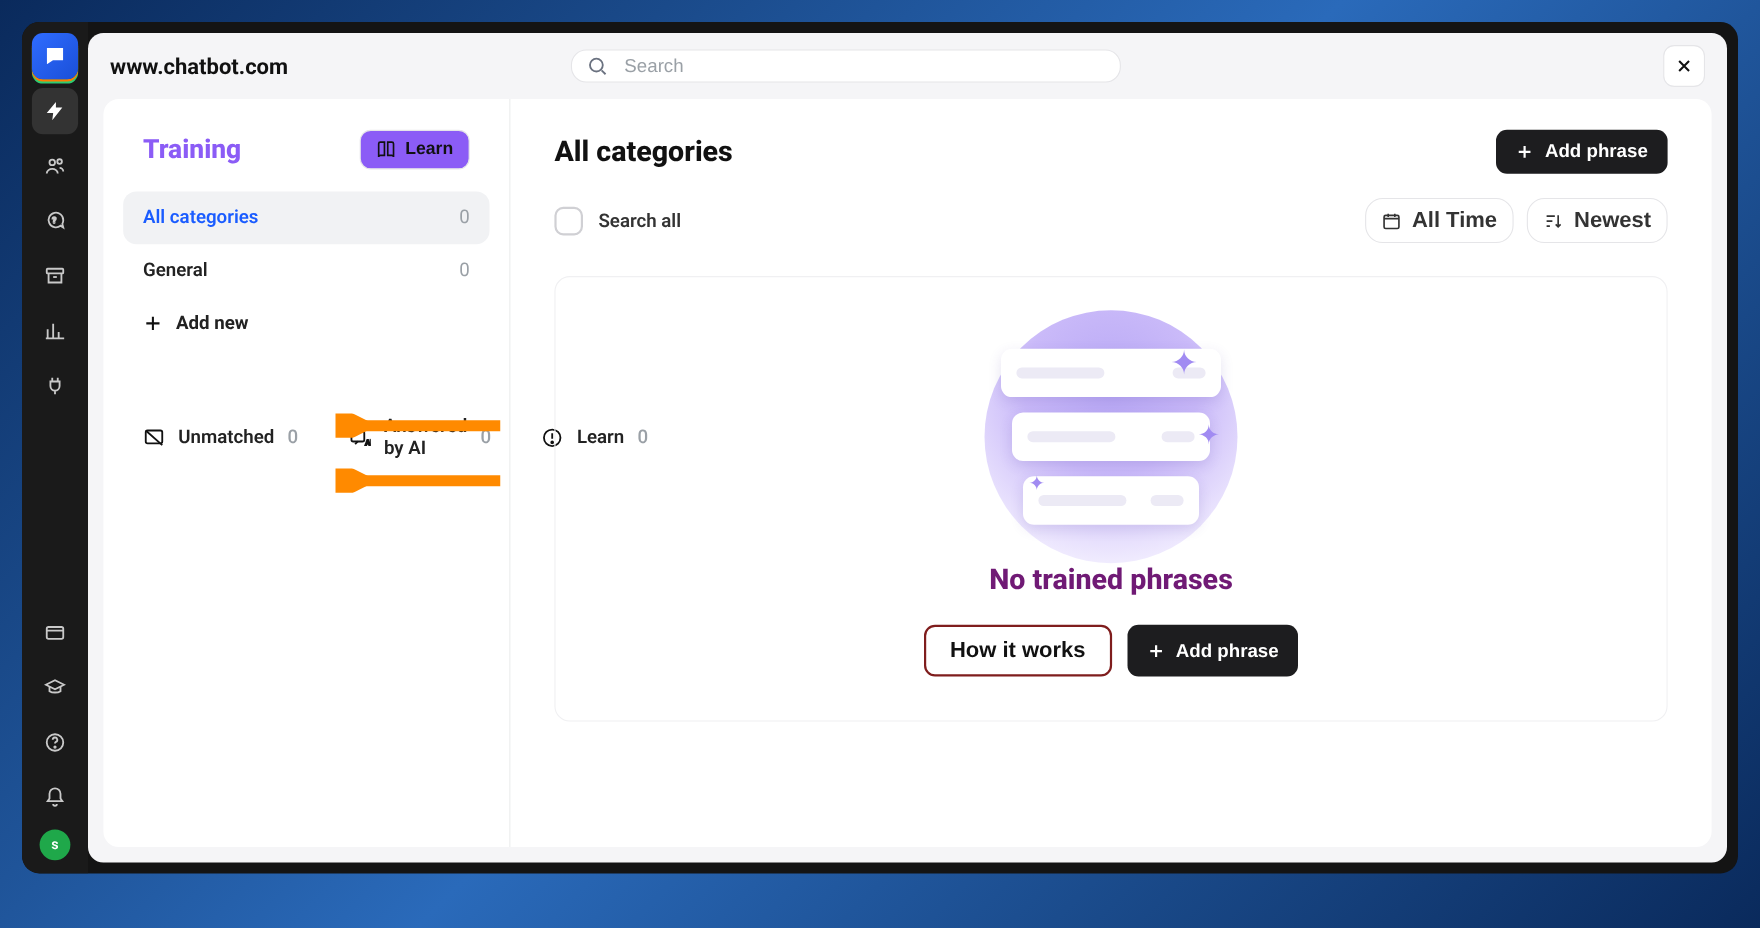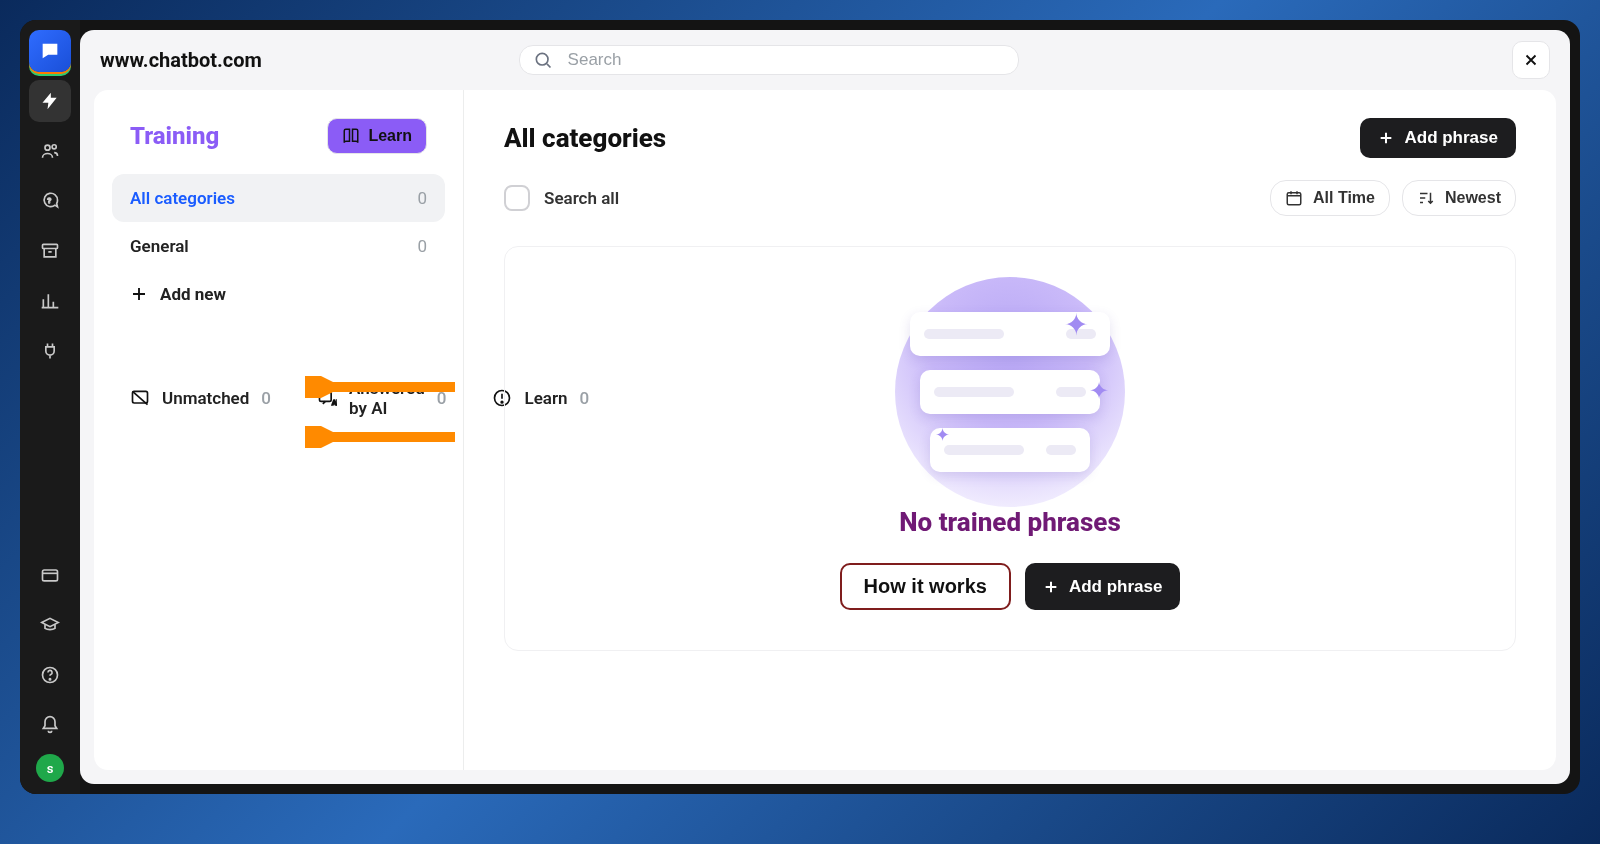--- a/index.html
+++ b/index.html
@@ -165,21 +165,21 @@
 .controls {
   margin-top: 22px;
   display:flex; align-items:center; justify-content:space-between;
 }
 .select-all { display:flex; align-items:center; gap: 14px; font-size:17px; font-weight:600; color:#333; cursor:pointer;}
 .checkbox { width:26px; height:26px; border:2px solid #d0d0d4; border-radius:8px; background:#fff;}
 .filters { display:flex; gap:12px; }
 .filter-btn {
   border:1px solid #e5e5e8; background:#fff; border-radius:16px;
   padding: 8px 14px; display:flex; align-items:center; gap:10px;
-  font-size:16px; font-weight:600; color:#333; cursor:pointer;
+  font-size:20px; font-weight:600; color:#333; cursor:pointer;
 }
 
 .empty {
   margin-top: 30px;
   border: 1px solid #f0f0f2;
   border-radius: 14px;
   padding: 30px 20px 40px 20px;
   display:flex; flex-direction:column; align-items:center;
 }
 .illus {

